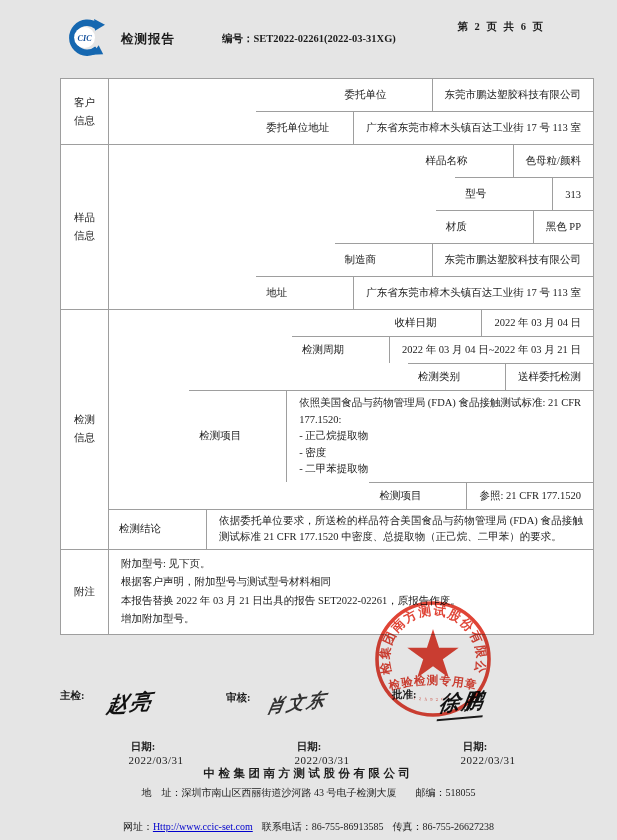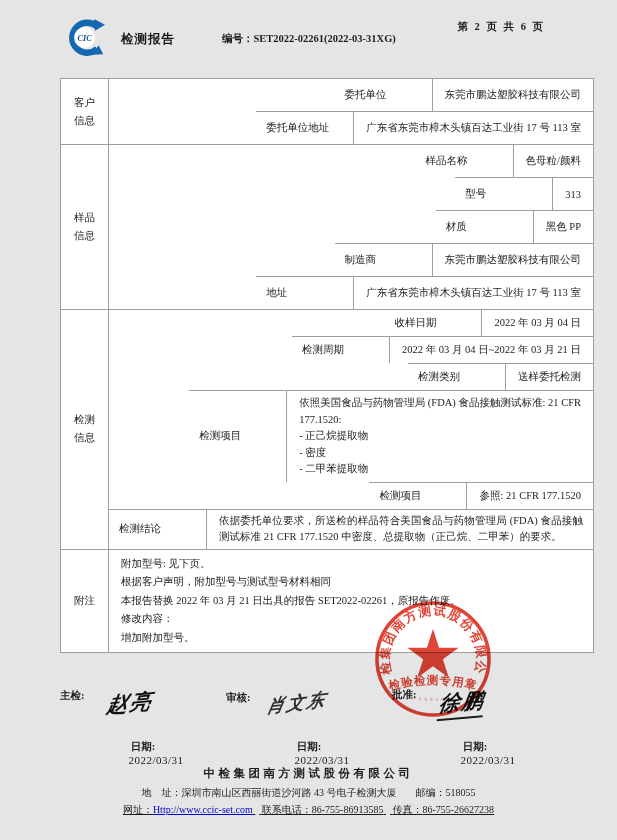--- a/index.html
+++ b/index.html
@@ -40,21 +40,21 @@
   .date-col{width:166px;display:flex;align-items:center;flex-direction:column;}
   .date-lab{font-weight:bold;white-space:nowrap;}
   .date-val{margin-left:26px;font-size:11px;letter-spacing:.5px;}
   
   .stamp{position:absolute;left:373px;top:599px;width:120px;height:120px;opacity:.88;
          mix-blend-mode:multiply;pointer-events:none;}
   
   .ftr{position:absolute;top:766px;left:0;width:617px;text-align:center;}
   .ftr .co{font-size:11.5px;font-weight:bold;letter-spacing:3.5px;}
   .ftr .l2{font-size:10px;margin-top:5px;}
-  .ftr .l3{font-size:10px;margin-top:3px;text-decoration:underline;}
+  .ftr .l3{font-size:10px;margin-top:20px;}
   .ftr a{color:#0000cc;text-decoration:underline;}
   .nowrap{white-space:nowrap;}
 </style>
 </head>
 <body>
 
 <div class="page">
 
   <div class="hdr">
     <svg class="logo" viewBox="0 0 46 44">
@@ -158,21 +158,20 @@
 
     <div class="sec">
       <div class="sec-label">
         <span>附注</span>
         <span></span>
       </div>
       <div class="note-body">
         <div>附加型号: 见下页。</div>
         <div>根据客户声明，附加型号与测试型号材料相同</div>
         <div>本报告替换 2022 年 03 月 21 日出具的报告 SET2022-02261，原报告作废。</div>
-        <div>修改内容：</div>
         <div>增加附加型号。</div>
       </div>
     </div>
 
   </div>
 
   <div class="sigs">
     <div class="sig-row">
       <div class="sig-col">
         <span class="sig-lab">主检:</span>

